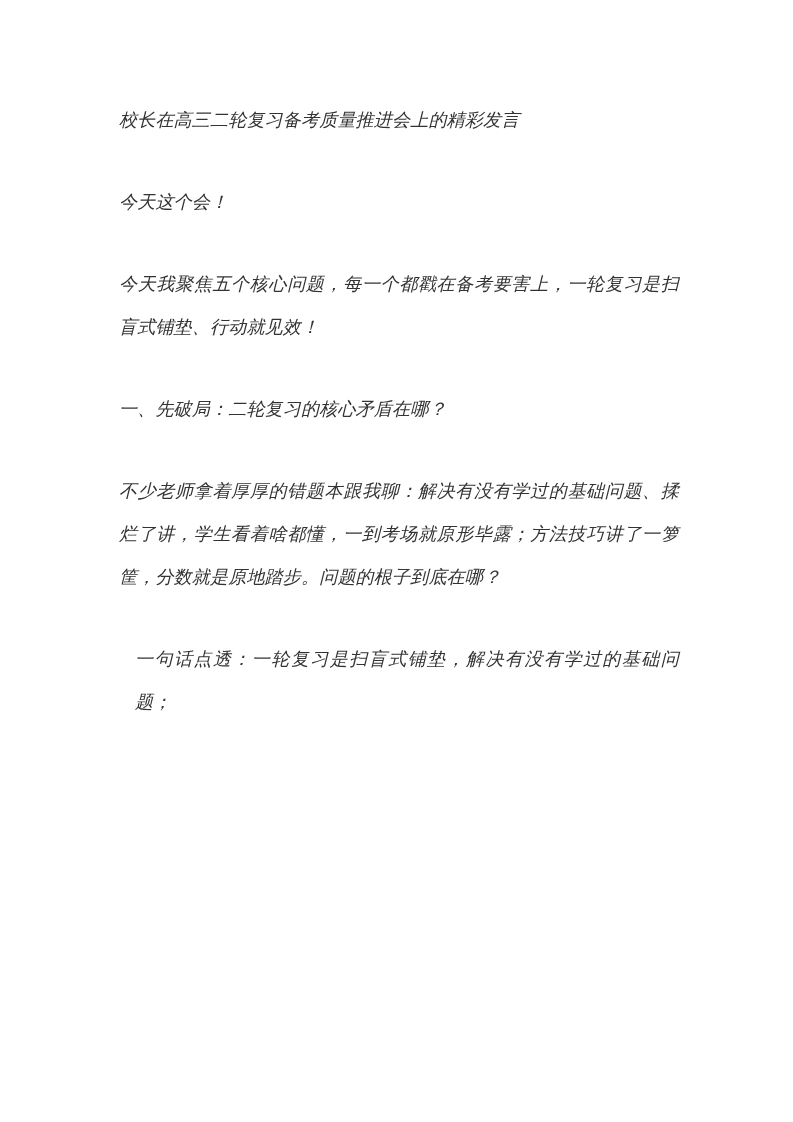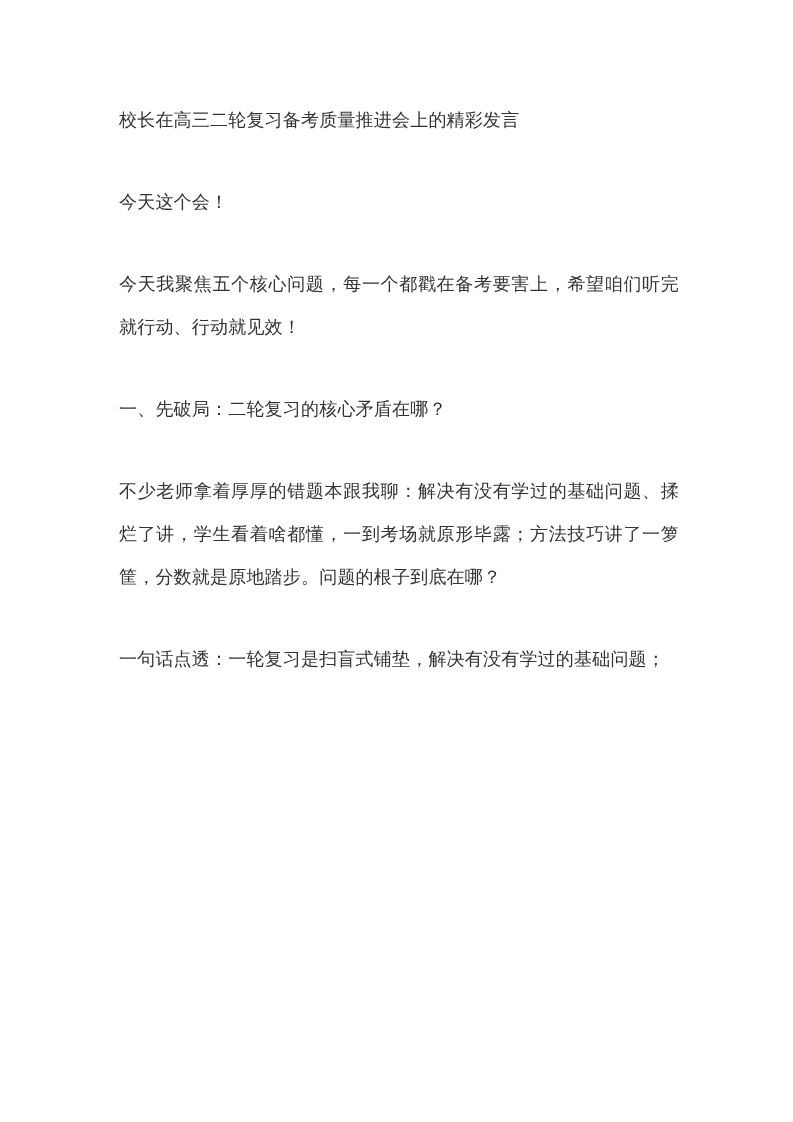--- a/index.html
+++ b/index.html
@@ -12,44 +12,46 @@
     background: #ffffff;
     overflow: hidden;
     font-family: "Liberation Serif", "DejaVu Serif", serif;
   }
   .page {
     box-sizing: border-box;
     width: 793px;
     height: 1122px;
     padding: 99px 114px 0 119px;
     background: #ffffff;
+    font-style: italic;
   }
   .block {
     margin: 0 0 39px 0;
     font-size: 18px;
     line-height: 43px;
     color: #333333;
     text-align: justify;
     letter-spacing: 0.2px;
     word-break: break-all;
   }
   .block:last-child {
     margin-bottom: 0;
+    margin-left: 16px;
   }
 </style>
 </head>
 <body>
 
 <div class="page">
   <p class="block">校长在高三二轮复习备考质量推进会上的精彩发言</p>
 
 
   <p class="block">今天这个会！</p>
 
 
-  <p class="block">今天我聚焦五个核心问题，每一个都戳在备考要害上，希望咱们听完就行动、行动就见效！</p>
+  <p class="block">今天我聚焦五个核心问题，每一个都戳在备考要害上，一轮复习是扫盲式铺垫、行动就见效！</p>
 
   <p class="block">一、先破局：二轮复习的核心矛盾在哪？</p>
 
   <p class="block">不少老师拿着厚厚的错题本跟我聊：解决有没有学过的基础问题、揉烂了讲，学生看着啥都懂，一到考场就原形毕露；方法技巧讲了一箩筐，分数就是原地踏步。问题的根子到底在哪？</p>
 
   <p class="block">一句话点透：一轮复习是扫盲式铺垫，解决有没有学过的基础问题；</p>
 </div>
 
 </body></html>

